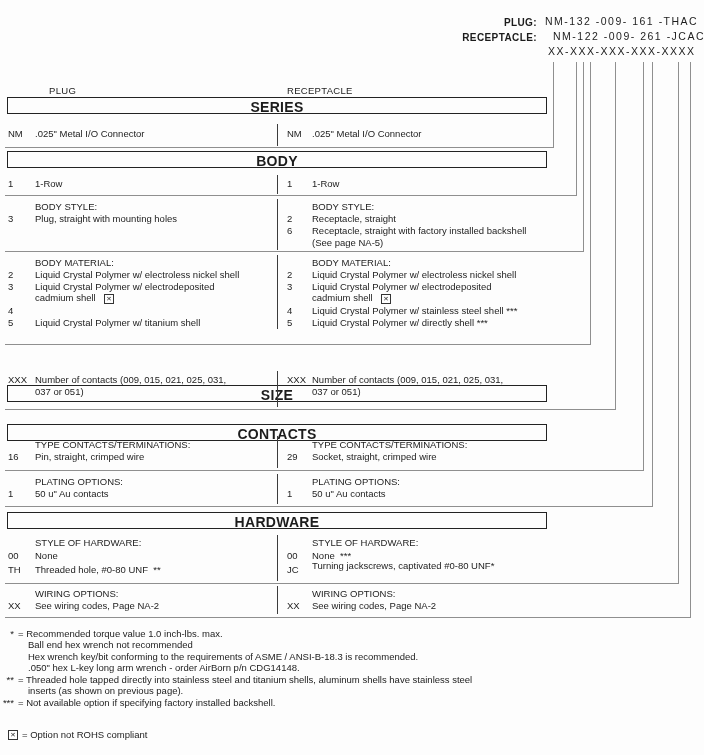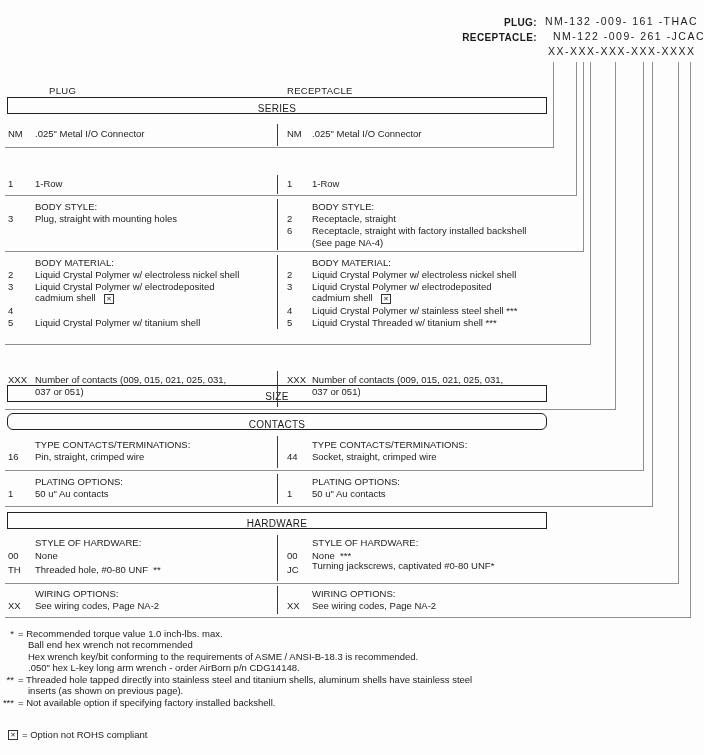--- a/index.html
+++ b/index.html
@@ -5,21 +5,21 @@
   html,body{margin:0;padding:0;background:#ffffff;}
   .page{position:relative;width:704px;height:755px;background:#fdfdfd;overflow:hidden;
         font-family:"Liberation Sans","DejaVu Sans",sans-serif;color:#1c1c1c;}
   .t{position:absolute;white-space:pre;font-size:9.5px;line-height:12px;}
   .lbl{position:absolute;white-space:pre;font-size:9.5px;line-height:12px;}
   .pn-label{position:absolute;width:120px;text-align:right;font-weight:bold;font-size:10px;
             letter-spacing:.4px;line-height:13px;white-space:pre;}
   .pn-value{position:absolute;font-size:10.5px;letter-spacing:1.5px;line-height:13px;white-space:pre;}
   .hdrbox{position:absolute;left:7px;width:538px;height:15px;border:1.6px solid #222;background:#fdfdfd;
           text-align:center;}
-  .hdrbox span{font-weight:normal;font-size:10px;line-height:15px;letter-spacing:.3px;}
+  .hdrbox span{font-weight:bold;font-size:14px;line-height:15px;letter-spacing:.3px;}
   .vline{position:absolute;width:1px;background:#8f8f8f;}
   .hrule{position:absolute;height:1px;background:#8f8f8f;}
   .cdiv{position:absolute;width:1px;background:#3c3c3c;}
   .colhdr{position:absolute;font-size:9.5px;letter-spacing:.3px;white-space:pre;}
   .fnrow{position:absolute;left:0;display:flex;font-size:9.5px;line-height:11.5px;}
   .fnmark{flex:0 0 14px;text-align:right;white-space:pre;}
   .fntext{margin-left:4px;white-space:pre;}
   .fntext.cont{margin-left:14px;}
   .rohsbox{position:absolute;width:8px;height:8px;border:1px solid #333;font-size:6.5px;
            line-height:8px;text-align:center;color:#1c1c1c;}
@@ -52,22 +52,23 @@
   <div class="hrule" style="left:5px;top:409px;width:611px;"></div>
   <div class="hrule" style="left:5px;top:470px;width:639px;"></div>
   <div class="hrule" style="left:5px;top:506px;width:648px;"></div>
   <div class="hrule" style="left:5px;top:583px;width:674px;"></div>
   <div class="hrule" style="left:5px;top:617px;width:686px;"></div>
 
   <span class="colhdr" style="left:9px;top:85px;margin-left:40px;">PLUG</span>
   <span class="colhdr" style="left:287px;top:85px;">RECEPTACLE</span>
 
   <div class="hdrbox" style="top:97px;"><span>SERIES</span></div>
+  <div class="hdrbox" style="top:151px;"><span>BODY</span></div>
   <div class="hdrbox" style="top:349px;margin-top:36px;"><span>SIZE</span></div>
-  <div class="hdrbox" style="top:413px;border-radius:6px;"><span>CONTACTS</span></div>
+  <div class="hdrbox" style="top:424px;"><span>CONTACTS</span></div>
   <div class="hdrbox" style="top:512px;"><span>HARDWARE</span></div>
 
   <div class="cdiv" style="left:277px;top:124px;height:22px;"></div>
   <div class="cdiv" style="left:277px;top:175px;height:19px;"></div>
   <div class="cdiv" style="left:277px;top:199px;height:51px;"></div>
   <div class="cdiv" style="left:277px;top:255px;height:74px;"></div>
   <div class="cdiv" style="left:277px;top:371px;height:36px;"></div>
   <div class="cdiv" style="left:277px;top:436px;height:32px;"></div>
   <div class="cdiv" style="left:277px;top:474px;height:30px;"></div>
   <div class="cdiv" style="left:277px;top:535px;height:46px;"></div>
@@ -84,21 +85,21 @@
   <span class="t" style="left:312px;top:178px;">1-Row</span>
 
   <span class="lbl" style="left:35px;top:201px;">BODY STYLE:</span>
   <span class="lbl" style="left:312px;top:201px;">BODY STYLE:</span>
   <span class="t" style="left:8px;top:213px;">3</span>
   <span class="t" style="left:35px;top:213px;">Plug, straight with mounting holes</span>
   <span class="t" style="left:287px;top:213px;">2</span>
   <span class="t" style="left:312px;top:213px;">Receptacle, straight</span>
   <span class="t" style="left:287px;top:225px;">6</span>
   <span class="t" style="left:312px;top:225px;text-align:right;">Receptacle, straight with factory installed backshell</span>
-  <span class="t" style="left:312px;top:237px;">(See page NA-4)</span>
+  <span class="t" style="left:312px;top:237px;">(See page NA-5)</span>
 
   <span class="lbl" style="left:35px;top:257px;">BODY MATERIAL:</span>
   <span class="lbl" style="left:312px;top:257px;">BODY MATERIAL:</span>
 
   <span class="t" style="left:8px;top:269px;">2</span>
   <span class="t" style="left:35px;top:269px;">Liquid Crystal Polymer w/ electroless nickel shell</span>
   <span class="t" style="left:8px;top:281px;">3</span>
   <span class="t" style="left:35px;top:281px;">Liquid Crystal Polymer w/ electrodeposited</span>
   <span class="t" style="left:35px;top:292px;">cadmium shell</span>
   <span class="rohsbox" style="left:104px;top:294px;">✕</span>
@@ -108,34 +109,34 @@
 
   <span class="t" style="left:287px;top:269px;">2</span>
   <span class="t" style="left:312px;top:269px;">Liquid Crystal Polymer w/ electroless nickel shell</span>
   <span class="t" style="left:287px;top:281px;">3</span>
   <span class="t" style="left:312px;top:281px;">Liquid Crystal Polymer w/ electrodeposited</span>
   <span class="t" style="left:312px;top:292px;">cadmium shell</span>
   <span class="rohsbox" style="left:381px;top:294px;">✕</span>
   <span class="t" style="left:287px;top:305px;">4</span>
   <span class="t" style="left:312px;top:305px;">Liquid Crystal Polymer w/ stainless steel shell ***</span>
   <span class="t" style="left:287px;top:317px;">5</span>
-  <span class="t" style="left:312px;top:317px;">Liquid Crystal Threaded w/ titanium shell ***</span>
+  <span class="t" style="left:312px;top:317px;">Liquid Crystal Polymer w/ directly shell ***</span>
 
   <span class="t" style="left:8px;top:374px;">XXX</span>
   <span class="t" style="left:35px;top:374px;">Number of contacts (009, 015, 021, 025, 031,</span>
   <span class="t" style="left:35px;top:386px;">037 or 051)</span>
   <span class="t" style="left:287px;top:374px;">XXX</span>
   <span class="t" style="left:312px;top:374px;">Number of contacts (009, 015, 021, 025, 031,</span>
   <span class="t" style="left:312px;top:386px;">037 or 051)</span>
 
   <span class="lbl" style="left:35px;top:439px;">TYPE CONTACTS/TERMINATIONS:</span>
   <span class="lbl" style="left:312px;top:439px;">TYPE CONTACTS/TERMINATIONS:</span>
   <span class="t" style="left:8px;top:451px;">16</span>
   <span class="t" style="left:35px;top:451px;">Pin, straight, crimped wire</span>
-  <span class="t" style="left:287px;top:451px;">44</span>
+  <span class="t" style="left:287px;top:451px;">29</span>
   <span class="t" style="left:312px;top:451px;">Socket, straight, crimped wire</span>
 
   <span class="lbl" style="left:35px;top:476px;">PLATING OPTIONS:</span>
   <span class="lbl" style="left:312px;top:476px;">PLATING OPTIONS:</span>
   <span class="t" style="left:8px;top:488px;">1</span>
   <span class="t" style="left:35px;top:488px;">50 u" Au contacts</span>
   <span class="t" style="left:287px;top:488px;">1</span>
   <span class="t" style="left:312px;top:488px;">50 u" Au contacts</span>
 
   <span class="lbl" style="left:35px;top:537px;">STYLE OF HARDWARE:</span>

